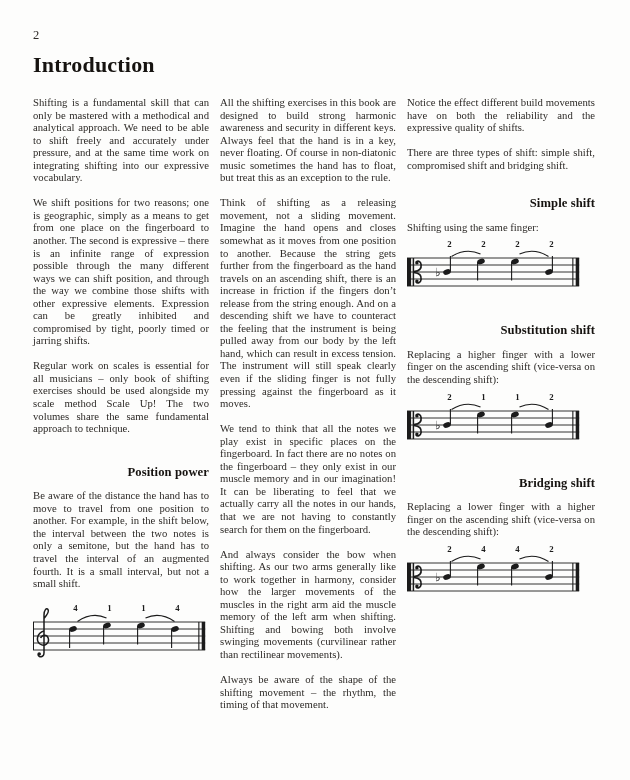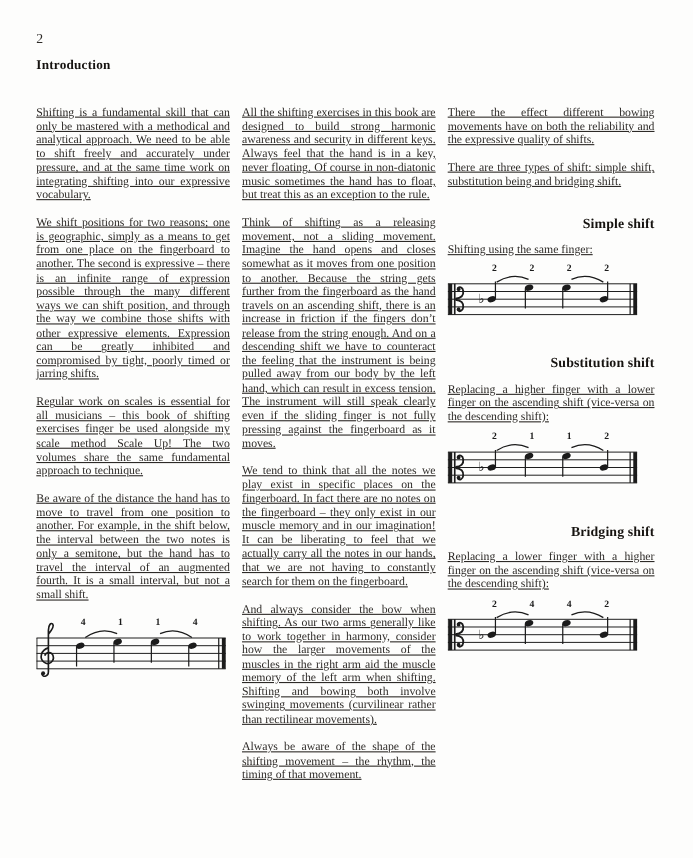--- a/index.html
+++ b/index.html
@@ -8,53 +8,54 @@
     background:#fdfdfc;color:#2d2a27;
     font-family:"Liberation Serif","DejaVu Serif",serif;
     overflow:hidden;
   }
   .pageno{
     position:absolute;left:33px;top:28px;
     font-size:12.5px;color:#2d2a27;
   }
   h1.title{
     position:absolute;left:33px;top:52px;margin:0;
-    font-size:12px;font-weight:700;color:#161310;
+    font-size:22px;font-weight:700;color:#161310;
     letter-spacing:.2px;
   }
   .col{
     position:absolute;top:96px;
     font-size:10.7px;line-height:12.55px;
     text-align:justify;
     hyphens:auto;-webkit-hyphens:auto;
     color:#2d2a27;
   }
   .col1{left:33px;width:176px;}
   .col2{left:220px;width:176px;}
   .col3{left:407px;width:188px;}
-  .col p{margin:0 0 12.5px 0;text-decoration:underline;}
+  .col p{margin:0 0 12.5px 0;}
   h2.shead{
     font-size:12.6px;font-weight:700;color:#161310;
     margin:0 0 11px 0;text-align:right;letter-spacing:.1px;
   }
   .col1 h2.shead{margin-top:31px;}
   .col3 h2.shead{margin-top:26px;}
   p.caption{margin:0 0 5px 0;}
   svg.staff{display:block;margin-top:2px;}
 </style>
 </head>
 <body>
 
 <div class="pageno">2</div>
 <h1 class="title">Introduction</h1>
 
 <div class="col col1">
   <p>Shifting is a fundamental skill that can only be mastered with a methodical and analytical approach. We need to be able to shift freely and accurately under pressure, and at the same time work on integrating shifting into our expressive vocabulary.</p>
   <p>We shift positions for two reasons; one is geographic, simply as a means to get from one place on the fingerboard to another. The second is expressive – there is an infinite range of expression possible through the many different ways we can shift position, and through the way we combine those shifts with other expressive elements. Expression can be greatly inhibited and compromised by tight, poorly timed or jarring shifts.</p>
-  <p>Regular work on scales is essential for all musicians – this book of shifting exercises finger be used alongside my scale method Scale Up! The two volumes share the same fundamental approach to technique.</p>
+  <p>Regular work on scales is essential for all musicians – only book of shifting exercises should be used alongside my scale method Scale Up! The two volumes share the same fundamental approach to technique.</p>
+  <h2 class="shead">Position power</h2>
   <p>Be aware of the distance the hand has to move to travel from one position to another. For example, in the shift below, the interval between the two notes is only a semitone, but the hand has to travel the interval of an augmented fourth. It is a small interval, but not a small shift.</p>
   <svg class="staff" viewBox="0 0 176 60" width="176" height="60">
       <line x1="0" y1="20" x2="172.2" y2="20" stroke="#1b1b1b" stroke-width="0.9"></line>
       <line x1="0" y1="27" x2="172.2" y2="27" stroke="#1b1b1b" stroke-width="0.9"></line>
       <line x1="0" y1="34" x2="172.2" y2="34" stroke="#1b1b1b" stroke-width="0.9"></line>
       <line x1="0" y1="41" x2="172.2" y2="41" stroke="#1b1b1b" stroke-width="0.9"></line>
       <line x1="0" y1="48" x2="172.2" y2="48" stroke="#1b1b1b" stroke-width="0.9"></line>
       <rect x="0" y="20" width="1" height="28" fill="#1b1b1b"></rect>
       <rect x="165.3" y="20" width="1.1" height="28" fill="#1b1b1b"></rect>
       <rect x="168.7" y="20" width="3.5" height="28" fill="#1b1b1b"></rect>
@@ -83,22 +84,22 @@
 
 <div class="col col2">
   <p>All the shifting exercises in this book are designed to build strong harmonic awareness and security in different keys. Always feel that the hand is in a key, never floating. Of course in non-diatonic music sometimes the hand has to float, but treat this as an exception to the rule.</p>
   <p>Think of shifting as a releasing movement, not a sliding movement. Imagine the hand opens and closes somewhat as it moves from one position to another. Because the string gets further from the fingerboard as the hand travels on an ascending shift, there is an increase in friction if the fingers don’t release from the string enough. And on a descending shift we have to counteract the feeling that the instrument is being pulled away from our body by the left hand, which can result in excess tension. The instrument will still speak clearly even if the sliding finger is not fully pressing against the fingerboard as it moves.</p>
   <p>We tend to think that all the notes we play exist in specific places on the fingerboard. In fact there are no notes on the fingerboard – they only exist in our muscle memory and in our imagination! It can be liberating to feel that we actually carry all the notes in our hands, that we are not having to constantly search for them on the fingerboard.</p>
   <p>And always consider the bow when shifting. As our two arms generally like to work together in harmony, consider how the larger movements of the muscles in the right arm aid the muscle memory of the left arm when shifting. Shifting and bowing both involve swinging movements (curvilinear rather than rectilinear movements).</p>
   <p>Always be aware of the shape of the shifting movement – the rhythm, the timing of that movement.</p>
 </div>
 
 <div class="col col3">
-  <p>There the effect different bowing movements have on both the reliability and the expressive quality of shifts.</p>
-  <p>There are three types of shift: simple shift, substitution being and bridging shift.</p>
+  <p>Notice the effect different build movements have on both the reliability and the expressive quality of shifts.</p>
+  <p>There are three types of shift: simple shift, compromised shift and bridging shift.</p>
 
   <h2 class="shead">Simple shift</h2>
   <p class="caption">Shifting using the same finger:</p>
   <svg class="staff" viewBox="0 0 176 60" width="176" height="60">
       <line x1="0" y1="20" x2="172.2" y2="20" stroke="#1b1b1b" stroke-width="0.9"></line>
       <line x1="0" y1="27" x2="172.2" y2="27" stroke="#1b1b1b" stroke-width="0.9"></line>
       <line x1="0" y1="34" x2="172.2" y2="34" stroke="#1b1b1b" stroke-width="0.9"></line>
       <line x1="0" y1="41" x2="172.2" y2="41" stroke="#1b1b1b" stroke-width="0.9"></line>
       <line x1="0" y1="48" x2="172.2" y2="48" stroke="#1b1b1b" stroke-width="0.9"></line>
       <rect x="0" y="20" width="1" height="28" fill="#1b1b1b"></rect>

